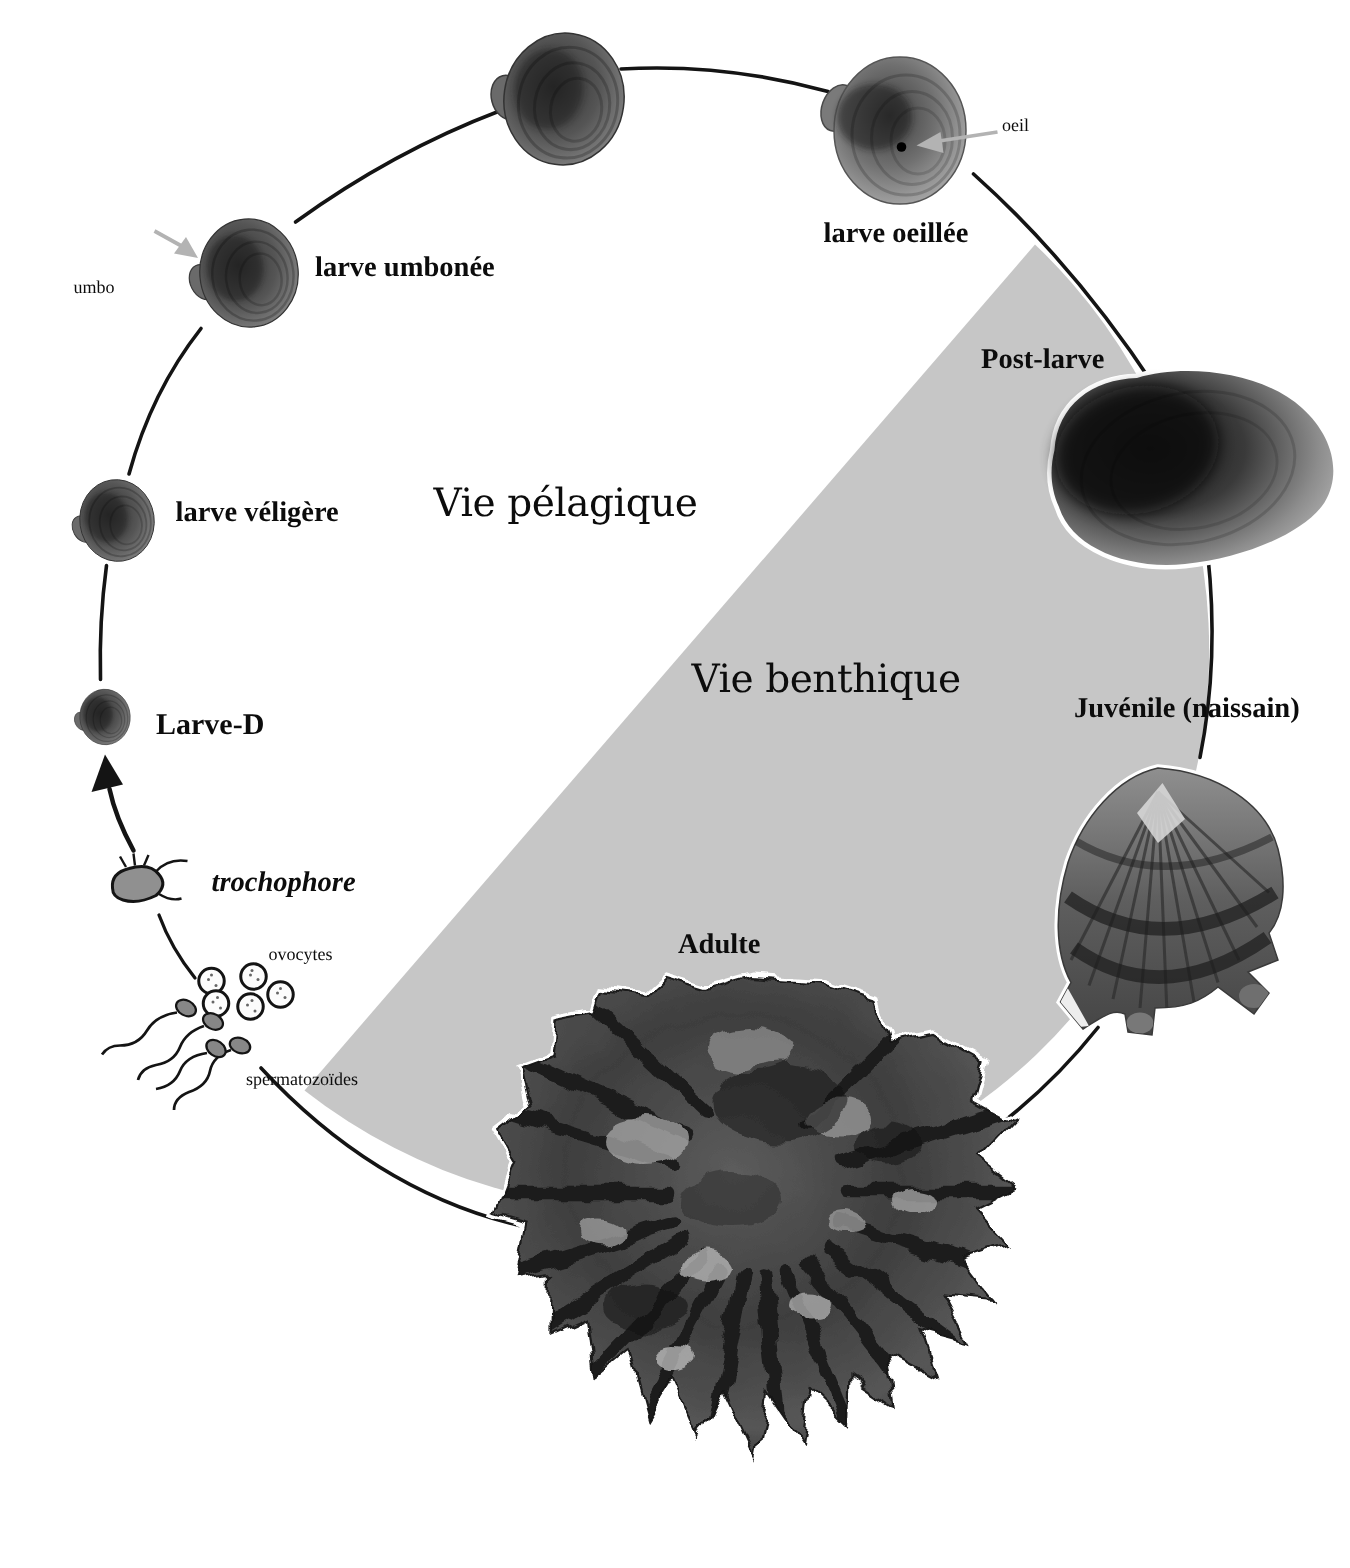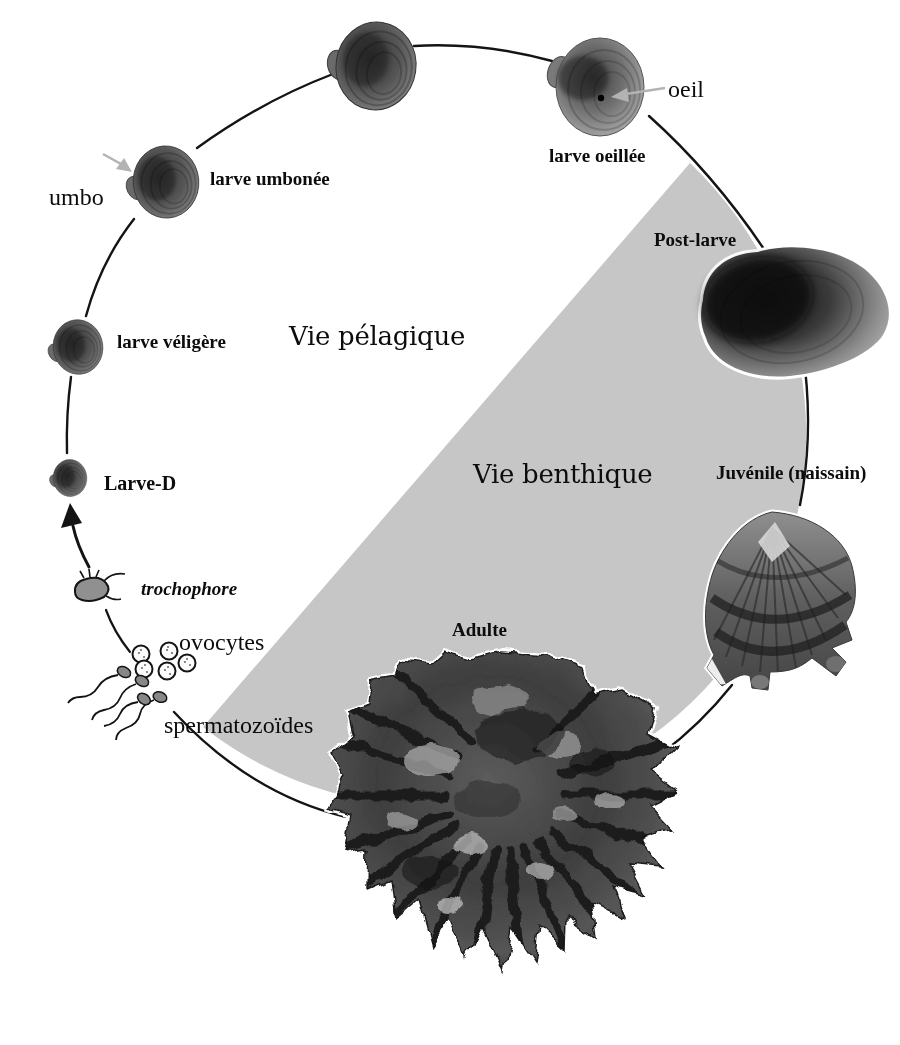--- a/index.html
+++ b/index.html
@@ -1,21 +1,21 @@
 <!DOCTYPE html>
 <html><head>
 <meta charset="utf-8">
 <style>
   html,body{margin:0;padding:0;background:#ffffff;}
   #fig{position:relative;width:900px;height:1045px;background:#ffffff;overflow:hidden;
        font-family:"Liberation Serif",serif;color:#0c0c0c;}
   #art{position:absolute;left:0;top:0;}
   .lbl{position:absolute;white-space:nowrap;line-height:1.05;color:#0c0c0c;}
   .b{font-weight:bold;font-size:19px;}
-  .r{font-size:24px;}
+  .r{font-size:12px;}
   .zone{font-family:"DejaVu Serif","Liberation Serif",serif;font-size:26px;letter-spacing:-0.3px;}
   .caption{position:absolute;left:0;top:988px;width:900px;text-align:center;font-size:20px;}
   .caption .it{font-style:italic;}
 </style>
 </head>
 <body>
 
 <div id="fig">
 
 <svg id="art" width="900" height="1045" viewBox="0 0 900 1045">
@@ -278,21 +278,21 @@
   </g>
 </svg>
 
 <div class="lbl r" style="left:49px;  top:145px;margin-top:40px;">umbo</div>
 <div class="lbl b" style="left:210px; top:169px;">larve umbonée</div>
 <div class="lbl r" style="left:668px; top:77px;">oeil</div>
 <div class="lbl b" style="left:549px; top:146px;">larve oeillée</div>
 <div class="lbl b" style="left:654px; top:230px;">Post-larve</div>
 <div class="lbl zone" style="left:289px; top:323px;">Vie pélagique</div>
 <div class="lbl b" style="left:117px; top:332px;">larve véligère</div>
-<div class="lbl zone" style="left:461px; top:461px;margin-left:12px;">Vie benthique</div>
+<div class="lbl zone" style="left:461px; top:440px;">Vie benthique</div>
 <div class="lbl b" style="left:716px; top:463px;">Juvénile (naissain)</div>
 <div class="lbl b" style="left:104px; top:462px; font-size:20px;margin-top:11px;">Larve-D</div>
 <div class="lbl b" style="left:141px; top:579px;font-style:italic;">trochophore</div>
 <div class="lbl r" style="left:179px; top:630px;">ovocytes</div>
 <div class="lbl r" style="left:164px; top:686px;margin-top:27px;">spermatozoïdes</div>
 <div class="lbl b" style="left:452px; top:620px;">Adulte</div>
 
 
 </div>
 

